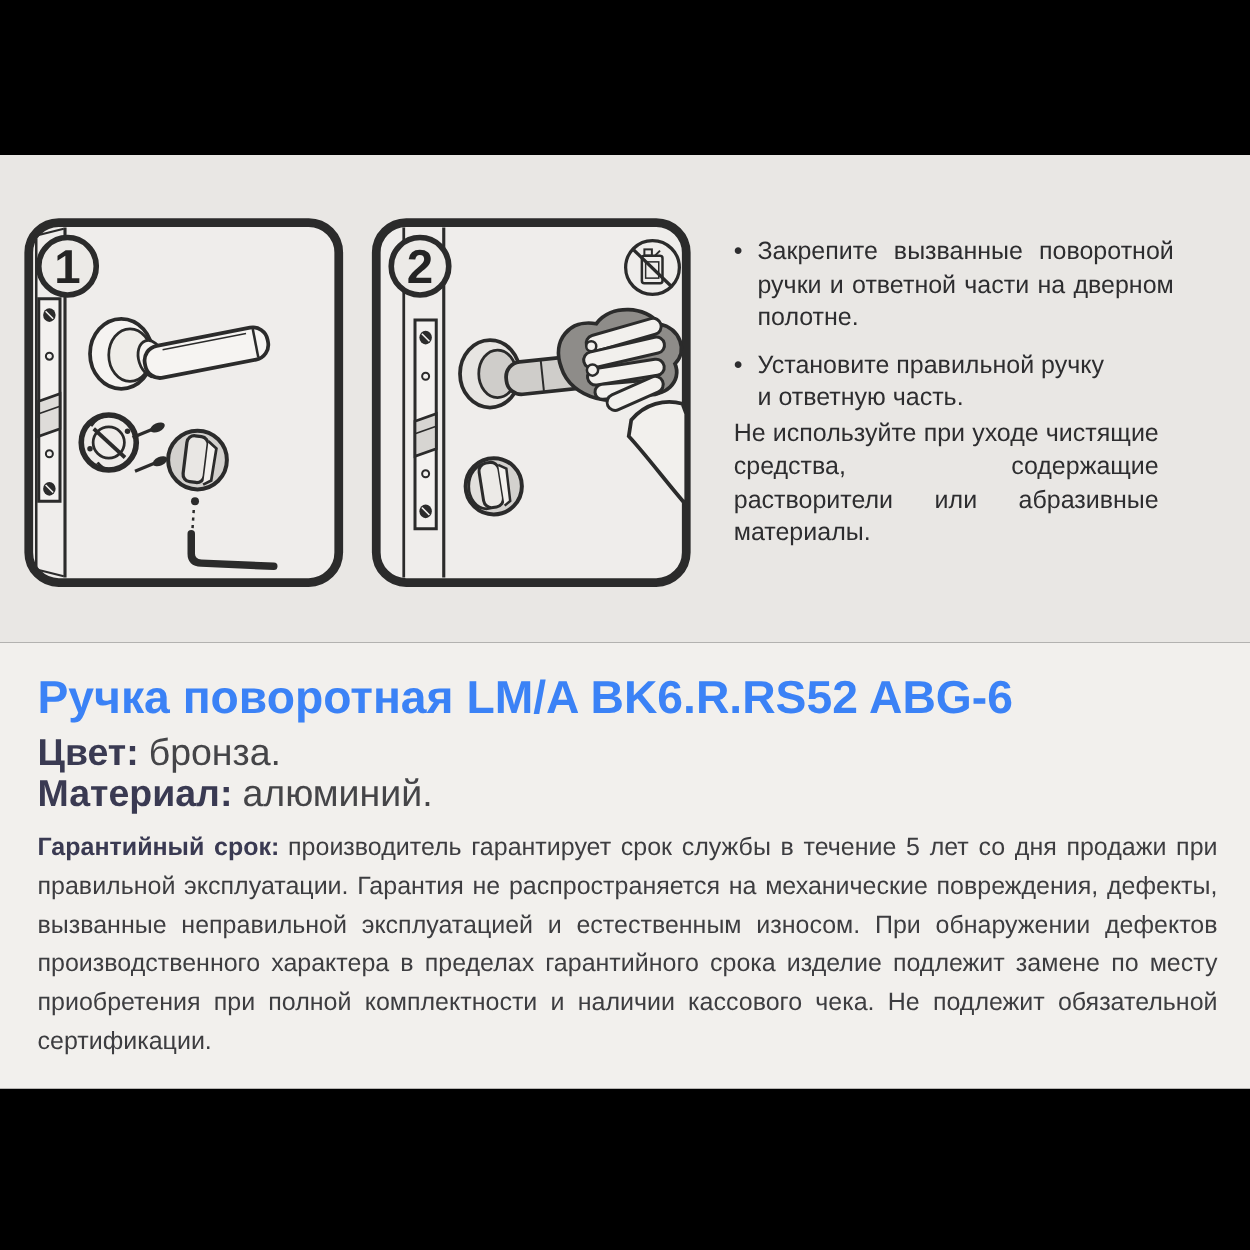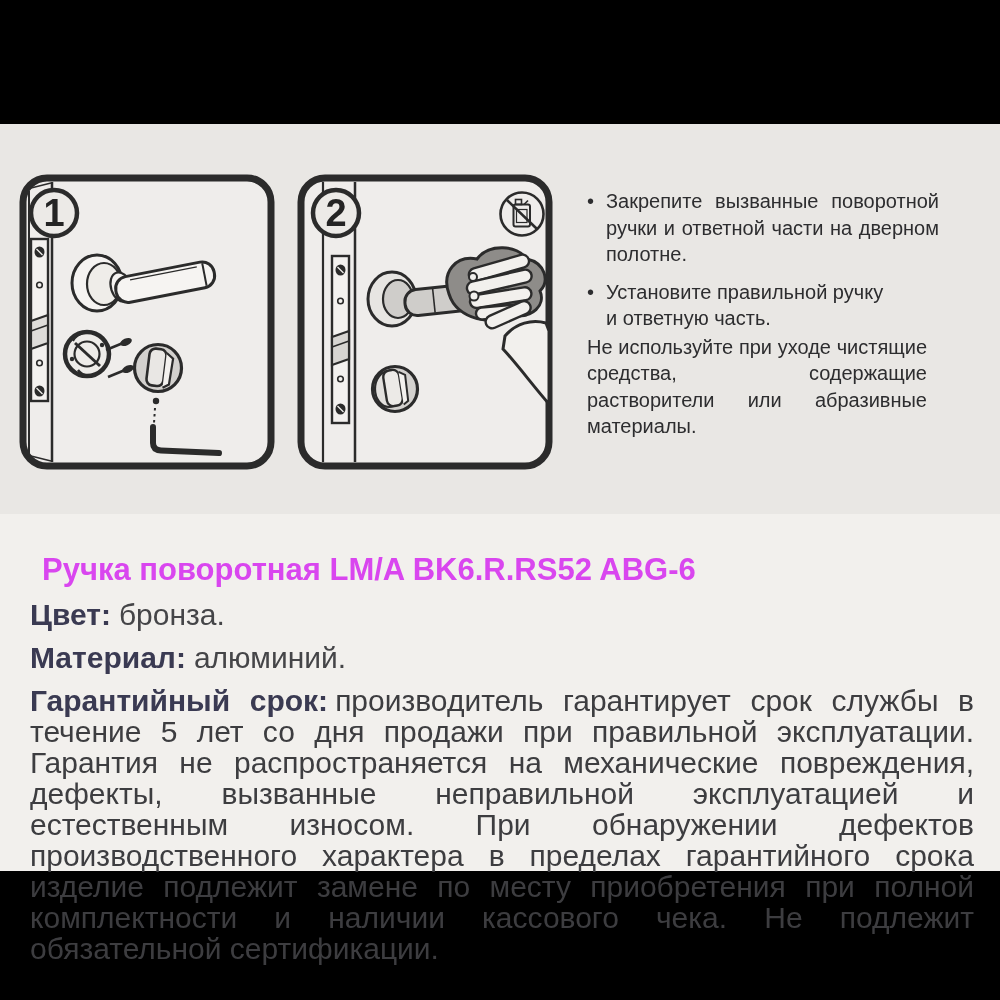--- a/index.html
+++ b/index.html
@@ -16,26 +16,26 @@
   .install-heading{font-size:22px;line-height:26px;font-weight:bold;margin:0;}
   .bullets{margin:20px 0 0 0;padding:0;list-style:none;}
   .bullet{display:flex;font-size:20px;line-height:26.5px;}
   .bullet + .bullet{margin-top:11px;}
   .bullet .marker{width:19px;flex:0 0 19px;}
   .bullet .btxt{flex:1;text-align:justify;}
   .bullet.no-justify .btxt{text-align:left;white-space:pre-line;}
   .important-heading{font-size:23px;line-height:28px;font-weight:bold;margin:10px 0 0 0;}
   .important-text{font-size:20px;line-height:26.5px;margin:2px 12px 0 0;text-align:justify;}
   .product{position:absolute;left:30px;top:542px;width:944px;}
-  .product-title{font-size:31px;line-height:32px;font-weight:bold;color:#d946ef;margin:12px;}
+  .product-title{font-size:37px;line-height:32px;font-weight:bold;color:#3b82f6;margin:0;}
   .spec-line{font-size:30px;line-height:28px;color:#454548;}
   .spec-line.first{margin-top:15px;}
-  .spec-line.second{margin-top:15px;}
+  .spec-line.second{margin-top:5px;}
   .spec-label{font-weight:bold;color:#3a3a52;margin-right:8px;}
-  .warranty{font-size:30px;line-height:31px;color:#3d3d40;text-align:justify;margin:13px 0 0 0;}
+  .warranty{font-size:20px;line-height:31px;color:#3d3d40;text-align:justify;margin:13px 0 0 0;}
   .warranty-label{font-weight:bold;color:#3a3a52;margin-right:7px;}
   svg text{font-family:"Liberation Sans","DejaVu Sans",sans-serif;}
 </style>
 </head>
 <body>
 
 <div class="page">
   <div class="paper">
     <div class="paper-top"></div>
     <div class="paper-bottom"></div>

